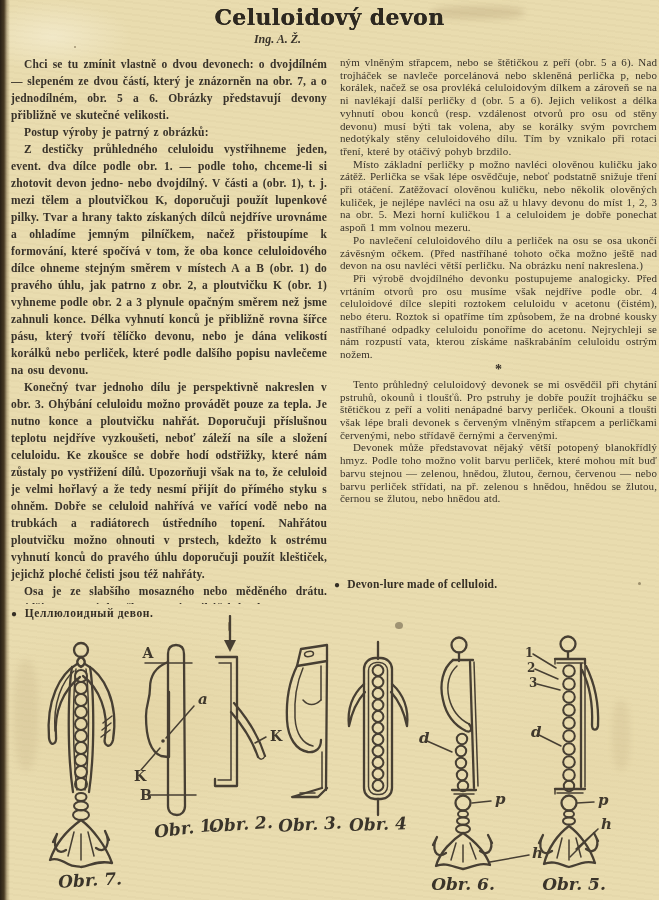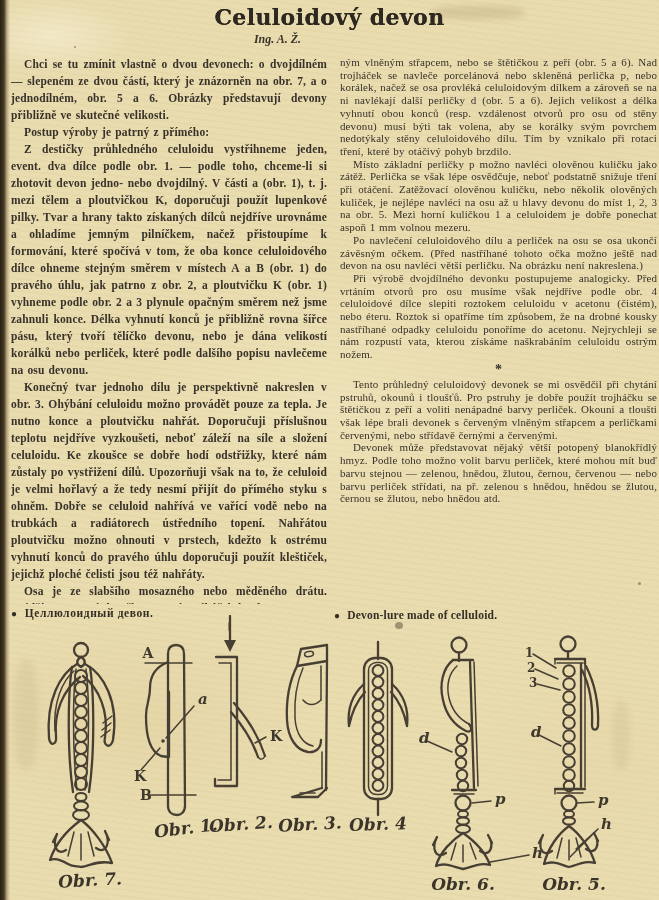--- a/index.html
+++ b/index.html
@@ -42,21 +42,21 @@
   }
   .col{position:absolute;top:56px;height:548px;overflow:hidden;text-align:justify;}
   .col-left{left:11px;width:316px;font-size:11.5px;line-height:17px;letter-spacing:0.15px;word-spacing:1px;font-weight:bold;}
   .col-right{left:340px;width:317px;font-size:11px;line-height:12.7px;letter-spacing:0.1px;word-spacing:0.8px;}
   .para{margin:0;}
   .indent{text-indent:13px;}
   .separator{ text-align:center;font-weight:700;font-size:14px;line-height:14px;margin:2px 0 1px 0;}
   .caption{position:absolute;font-size:11.5px;font-weight:700;color:#342e25;}
   .caption .bullet{font-size:10px;margin-right:7px;}
   .caption-left{left:11px;top:595px;letter-spacing:0.6px;margin-top:12px;}
-  .caption-right{left:334px;top:609px;letter-spacing:0.2px;}
+  .caption-right{left:334px;top:578px;letter-spacing:0.2px;}
   .figures{position:absolute;left:0;top:615px;width:659px;height:285px;}
   .ln{stroke:#473f33;fill:none;stroke-width:2.3;stroke-linecap:round;stroke-linejoin:round;}
   .lt{stroke:#473f33;fill:none;stroke-width:1.5;stroke-linecap:round;}
   .bead{stroke:#473f33;fill:none;stroke-width:2;}
   .fill{fill:#473f33;stroke:none;}
   .figcap{font-family:"DejaVu Serif",serif;font-style:italic;font-weight:700;font-size:17px;fill:#3a342a;text-anchor:middle;}
   .figlab{font-family:"DejaVu Serif",serif;font-style:italic;font-weight:700;font-size:15px;fill:#3f382d;}
   .figlabU{font-family:"DejaVu Serif",serif;font-weight:700;font-size:14px;fill:#3f382d;}
   .fignum{font-family:"DejaVu Serif",serif;font-weight:700;font-size:12px;fill:#3f382d;}
 </style>
@@ -72,21 +72,21 @@
   <div class="speck s1"></div>
   <div class="speck s2"></div>
   <div class="speck s3"></div>
   <div class="speck s4"></div>
 
   <h1 class="title">Celuloidový devon</h1>
   <div class="author">Ing. A. Ž.</div>
 
   <div class="col col-left">
     <p class="para indent">Chci se tu zmínit vlastně o dvou devonech: o dvojdílném — slepeném ze dvou částí, který je znázorněn na obr. 7, a o jednodílném, obr. 5 a 6. Obrázky představují devony přibližně ve skutečné velikosti.</p>
-    <p class="para indent">Postup výroby je patrný z přímého:</p>
+    <p class="para indent">Postup výroby je patrný z obrázků:</p>
     <p class="para indent">Z destičky průhledného celuloidu vystřihneme jeden, event. dva dílce podle obr. 1. — podle toho, chceme-li si zhotovit devon jedno- nebo dvojdílný. V části a (obr. 1), t. j. mezi tělem a ploutvičkou K, doporučuji použít lupenkové pilky. Tvar a hrany takto získaných dílců nejdříve urovnáme a ohladíme jemným pilníčkem, načež přistoupíme k formování, které spočívá v tom, že oba konce celuloidového dílce ohneme stejným směrem v místech A a B (obr. 1) do pravého úhlu, jak patrno z obr. 2, a ploutvičku K (obr. 1) vyhneme podle obr. 2 a 3 plynule opačným směrem než jsme zahnuli konce. Délka vyhnutí konců je přibližně rovna šířce pásu, který tvoří tělíčko devonu, nebo je dána velikostí korálků nebo perliček, které podle dalšího popisu navlečeme na osu devonu.</p>
     <p class="para indent">Konečný tvar jednoho dílu je perspektivně nakreslen v obr. 3. Ohýbání celuloidu možno provádět pouze za tepla. Je nutno konce a ploutvičku nahřát. Doporučuji příslušnou teplotu nejdříve vyzkoušeti, neboť záleží na síle a složení celuloidu. Ke zkoušce se dobře hodí odstřižky, které nám zůstaly po vystřižení dílů. Upozorňuji však na to, že celuloid je velmi hořlavý a že tedy nesmí přijít do přímého styku s ohněm. Dobře se celuloid nahřívá ve vařící vodě nebo na trubkách a radiátorech ústředního topení. Nahřátou ploutvičku možno ohnouti v prstech, kdežto k ostrému vyhnutí konců do pravého úhlu doporučuji použít kleštiček, jejichž ploché čelisti jsou též nahřáty.</p>
     <p class="para indent">Osa je ze slabšího mosazného nebo měděného drátu. Nejdříve se na ni do očka upevní trojháček h s barev-</p>
   </div>
 
   <div class="col col-right">
     <p class="para">ným vlněným střapcem, nebo se štětičkou z peří (obr. 5 a 6). Nad trojháček se navleče porcelánová nebo skleněná perlička p, nebo korálek, načež se osa provléká celuloidovým dílkem a zároveň se na ni navlékají další perličky d (obr. 5 a 6). Jejich velikost a délka vyhnutí obou konců (resp. vzdálenost otvorů pro osu od stěny devonu) musí býti tak volena, aby se korálky svým povrchem nedotýkaly stěny celuloidového dílu. Tím by vznikalo při rotaci tření, které by otáčivý pohyb brzdilo.</p>
     <p class="para indent">Místo základní perličky p možno navléci olověnou kuličku jako zátěž. Perlička se však lépe osvědčuje, neboť podstatně snižuje tření při otáčení. Zatěžovací olověnou kuličku, nebo několik olověných kuliček, je nejlépe navléci na osu až u hlavy devonu do míst 1, 2, 3 na obr. 5. Mezi horní kuličkou 1 a celuloidem je dobře ponechat aspoň 1 mm volnou mezeru.</p>
     <p class="para indent">Po navlečení celuloidového dílu a perliček na osu se osa ukončí závěsným očkem. (Před nastříhané tohoto očka možno ještě nad devon na osu navléci větší perličku. Na obrázku není nakreslena.)</p>
     <p class="para indent">Při výrobě dvojdílného devonku postupujeme analogicky. Před vrtáním otvorů pro osu musíme však nejdříve podle obr. 4 celuloidové dílce slepiti roztokem celuloidu v acetonu (čistém), nebo éteru. Roztok si opatříme tím způsobem, že na drobné kousky nastříhané odpadky celuloidu ponoříme do acetonu. Nejrychleji se nám rozpustí vata, kterou získáme naškrabáním celuloidu ostrým nožem.</p>

